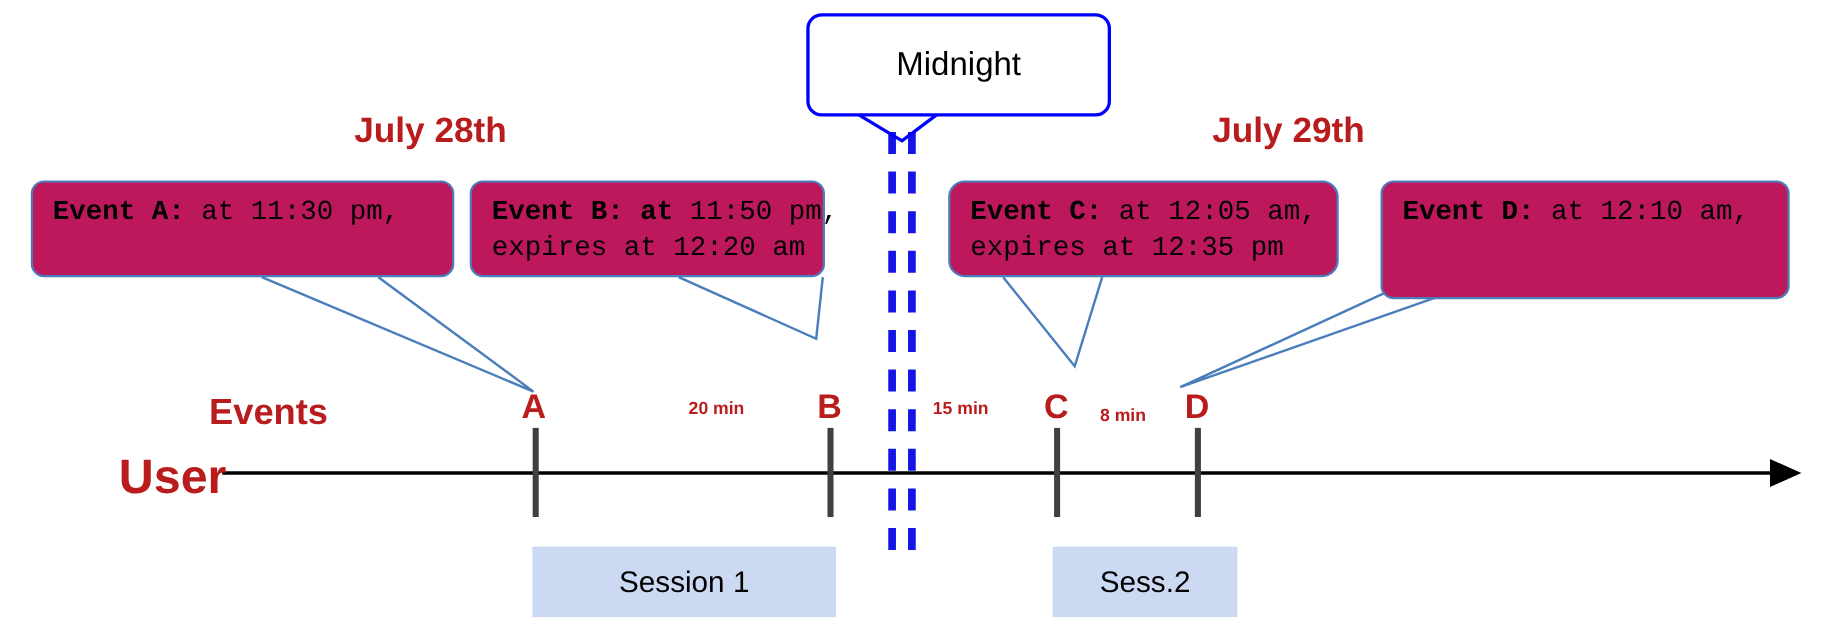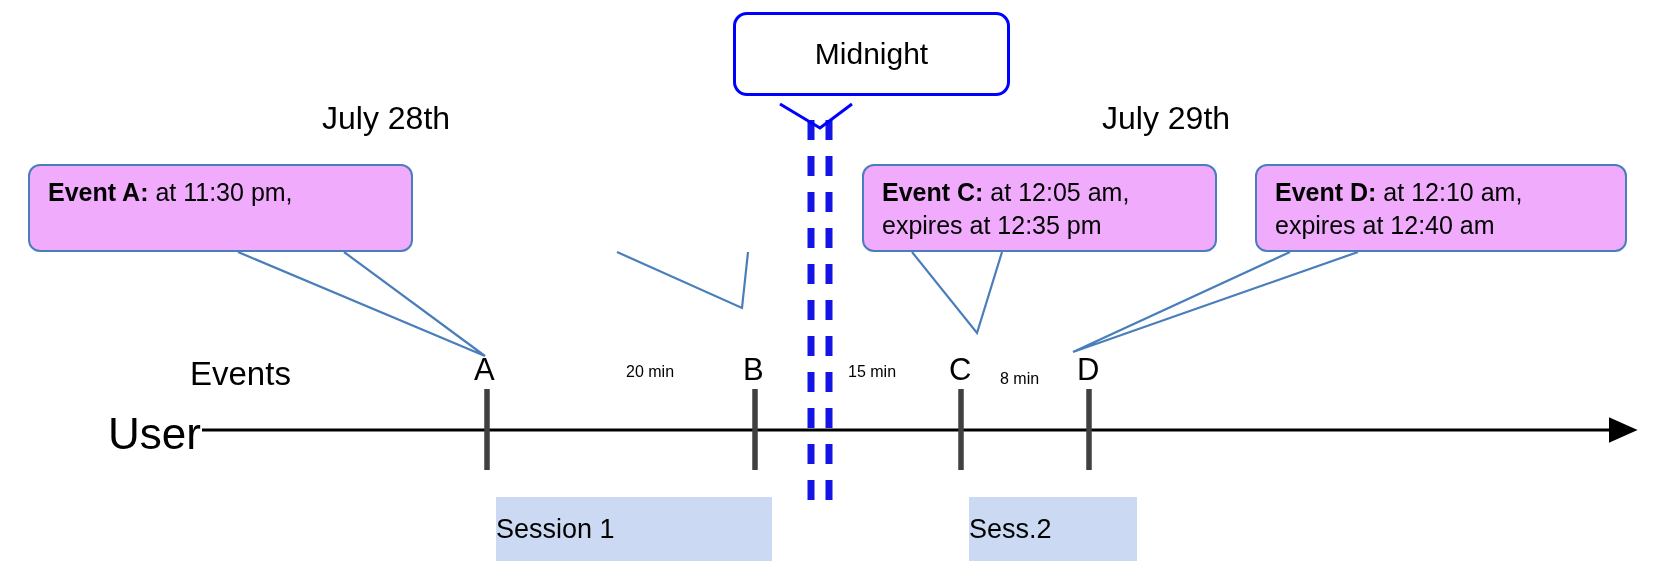--- a/index.html
+++ b/index.html
@@ -25,26 +25,27 @@
     width: 1668px;
     height: 578px;
   }
 
   
   .callout {
     position: absolute;
     box-sizing: border-box;
     border: 2px solid #4A7EBB;
     border-radius: 12px;
-    background: #f0abfc;
+    background: #be185d;
     font-size: 25px;
     line-height: 1.32;
     color: #000000;
     padding: 10px 14px 10px 18px;
     z-index: 4;
+    font-family: Liberation Mono, monospace;
   }
   .callout .line { white-space: nowrap; }
   .callout b { font-weight: bold; }
 
   .midnight-box {
     position: absolute;
     box-sizing: border-box;
     border: 3px solid #0000FF;
     border-radius: 14px;
     background: #ffffff;
@@ -53,40 +54,40 @@
     display: flex;
     align-items: center;
     justify-content: center;
     z-index: 5;
   }
 
   
   .txt {
     position: absolute;
     white-space: nowrap;
-    color: #000000;
+    color: #b91c1c;
     z-index: 3;
+    font-weight: bold;
   }
   .date-label { font-size: 32px; }
   .axis-name  { font-size: 44px; }
   .events-label { font-size: 33px; }
   .evt-letter { font-size: 31px; }
   .gap-label  { font-size: 16px; }
 
   
   .session {
     position: absolute;
     background: #CCD9F3;
     display: flex;
     align-items: center;
-    justify-content: flex-start;
+    justify-content: center;
     font-size: 27px;
     color: #000000;
     z-index: 2;
-    margin-left: 12px;
   }
 </style>
 </head>
 <body>
 
 <div id="stage">
 
   <svg id="svg-layer" viewBox="0 0 1668 578">
     <defs>
       <marker id="arrowEnd" markerWidth="12" markerHeight="12" refX="1" refY="4" orient="auto" markerUnits="strokeWidth">
@@ -108,40 +109,43 @@
 
     <path d="M 238,252 L 485,356 L 344,252" fill="none" stroke="#4A7EBB" stroke-width="2.2"></path>
 
     <path d="M 617,252 L 742,308 L 748,252" fill="none" stroke="#4A7EBB" stroke-width="2.2"></path>
 
     <path d="M 912,252 L 977,333 L 1002,252" fill="none" stroke="#4A7EBB" stroke-width="2.2"></path>
 
     <path d="M 1290,252 L 1073,352 L 1358,252" fill="none" stroke="#4A7EBB" stroke-width="2.2"></path>
   </svg>
 
-  <div class="midnight-box" style="left:733px; top:12px; width:277px; height:84px;align-items:center;">
+  <div class="midnight-box" style="left:733px; top:12px; width:277px; height:94px;align-items:center;">
     <span>Midnight</span>
   </div>
 
   <div class="txt date-label" style="left:322px; top:100px;">July 28th</div>
   <div class="txt date-label" style="left:1102px; top:100px;">July 29th</div>
 
   <div class="callout" style="left:28px; top:164px; width:385px; height:88px;">
     <div class="line"><b>Event A:</b><span> at 11:30 pm,</span></div>
   </div>
 
+  <div class="callout" style="left:427px; top:164px; width:323px; height:88px;">
+    <div class="line"><b>Event B:</b><b> at</b><span> 11:50 pm,</span></div>
+    <div class="line">expires at 12:20 am</div>
+  </div>
 
-  <div class="callout" style="left:862px; top:164px; width:355px; height:88px;">
+  <div class="callout" style="left:862px; top:164px; width:355px; height:88px;border-radius:15px;">
     <div class="line"><b>Event C:</b><span> at 12:05 am,</span></div>
     <div class="line">expires at 12:35 pm</div>
   </div>
 
-  <div class="callout" style="left:1255px; top:164px; width:372px; height:88px;">
+  <div class="callout" style="left:1255px; top:164px; width:372px; height:108px;">
     <div class="line"><b>Event D:</b><span>  at 12:10 am,</span></div>
-    <div class="line">expires at 12:40 am</div>
   </div>
 
   <div class="txt events-label" style="left:190px; top:355px;">Events</div>
   <div class="txt axis-name" style="left:108px; top:409px;">User</div>
 
   <div class="txt evt-letter" style="left:474px; top:352px;">A</div>
   <div class="txt evt-letter" style="left:743px; top:352px;">B</div>
   <div class="txt evt-letter" style="left:949px; top:352px;">C</div>
   <div class="txt evt-letter" style="left:1077px; top:352px;">D</div>
 

